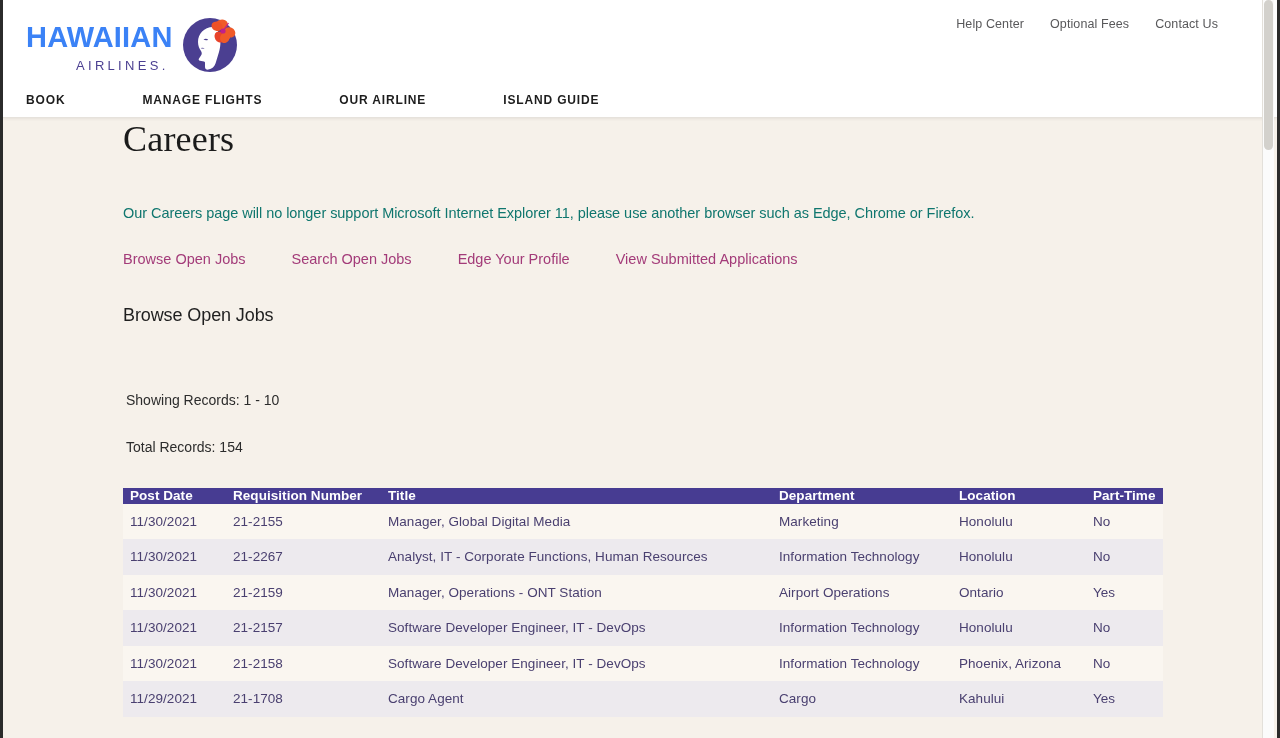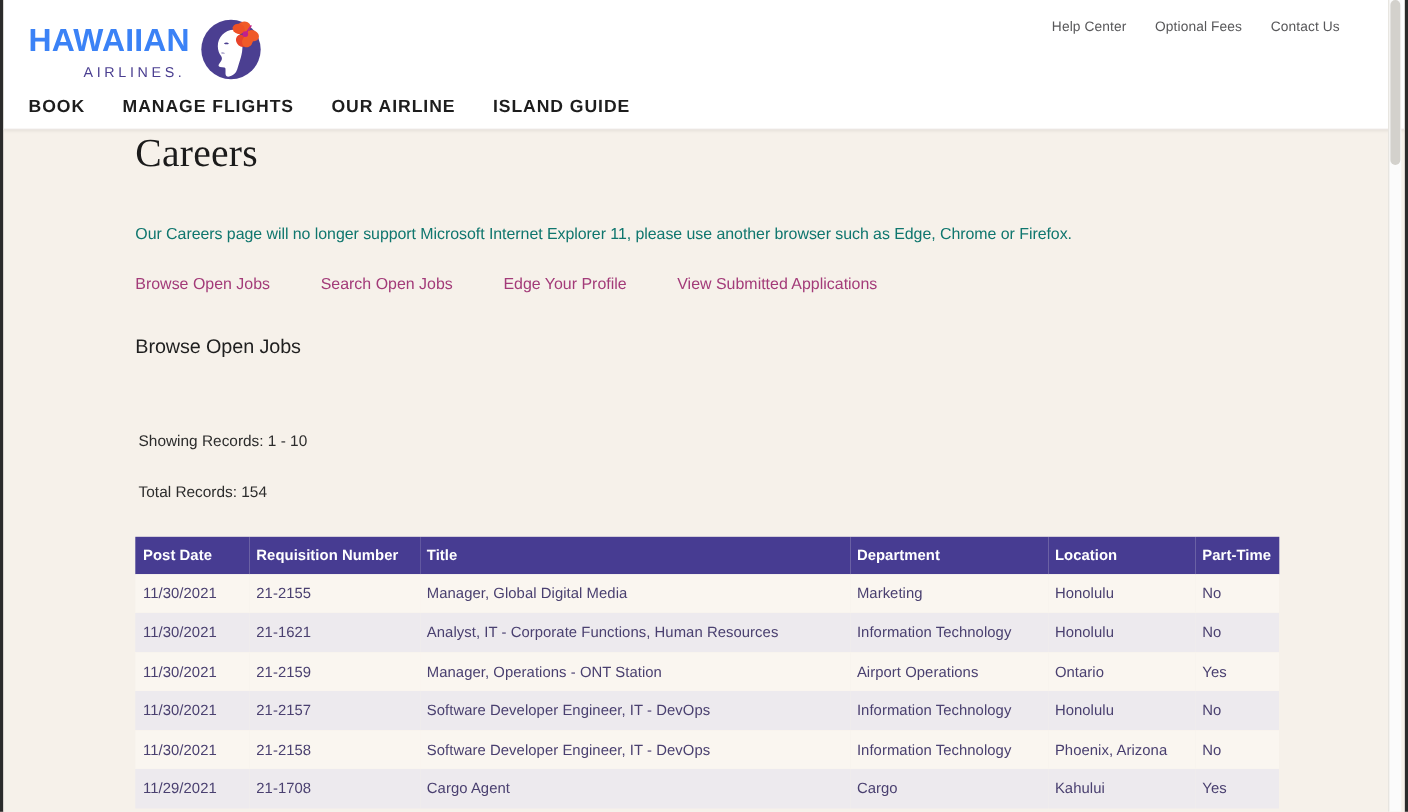--- a/index.html
+++ b/index.html
@@ -113,27 +113,27 @@
   }
 
   .main-nav {
     position: absolute;
     left: 23px;
     bottom: 10px;
     display: flex;
     gap: 0;
   }
   .main-nav-item {
-    font-size: 16px;
+    font-size: 12px;
     font-weight: bold;
     letter-spacing: 0.85px;
     color: #1d1d1d;
     text-decoration: none;
     cursor: pointer;
-    padding-right: 34px;
+    padding-right: 77px;
     white-space: nowrap;
   }
 
   
   .page-body {
     position: relative;
     background: #f6f1ea;
     height: 620px;
     padding-left: 120px;
     box-sizing: border-box;
@@ -198,21 +198,21 @@
     border-collapse: collapse;
     width: 1040px;
     table-layout: fixed;
   }
   table.jobs-table thead th {
     background: #473c92;
     color: #ffffff;
     font-size: 13.5px;
     font-weight: bold;
     text-align: left;
-    height: 34px;
+    height: 16px;
     padding: 0 0 0 6px;
     letter-spacing: 0.05px;
     vertical-align: middle;
   }
   table.jobs-table thead th:first-child { padding-left: 7px; }
 
   table.jobs-table tbody td {
     font-size: 13.5px;
     color: #4a4070;
     height: 35.5px;
@@ -352,21 +352,21 @@
             <tr class="odd">
               <td class="cell-date">11/30/2021</td>
               <td class="cell-req">21-2155</td>
               <td class="cell-title">Manager, Global Digital Media</td>
               <td class="cell-dept">Marketing</td>
               <td class="cell-loc">Honolulu</td>
               <td class="cell-pt">No</td>
             </tr>
             <tr class="even">
               <td class="cell-date">11/30/2021</td>
-              <td class="cell-req">21-1621</td>
+              <td class="cell-req">21-2267</td>
               <td class="cell-title">Analyst, IT - Corporate Functions, Human Resources</td>
               <td class="cell-dept">Information Technology</td>
               <td class="cell-loc">Honolulu</td>
               <td class="cell-pt">No</td>
             </tr>
             <tr class="odd">
               <td class="cell-date">11/30/2021</td>
               <td class="cell-req">21-2159</td>
               <td class="cell-title">Manager, Operations - ONT Station</td>
               <td class="cell-dept">Airport Operations</td>

